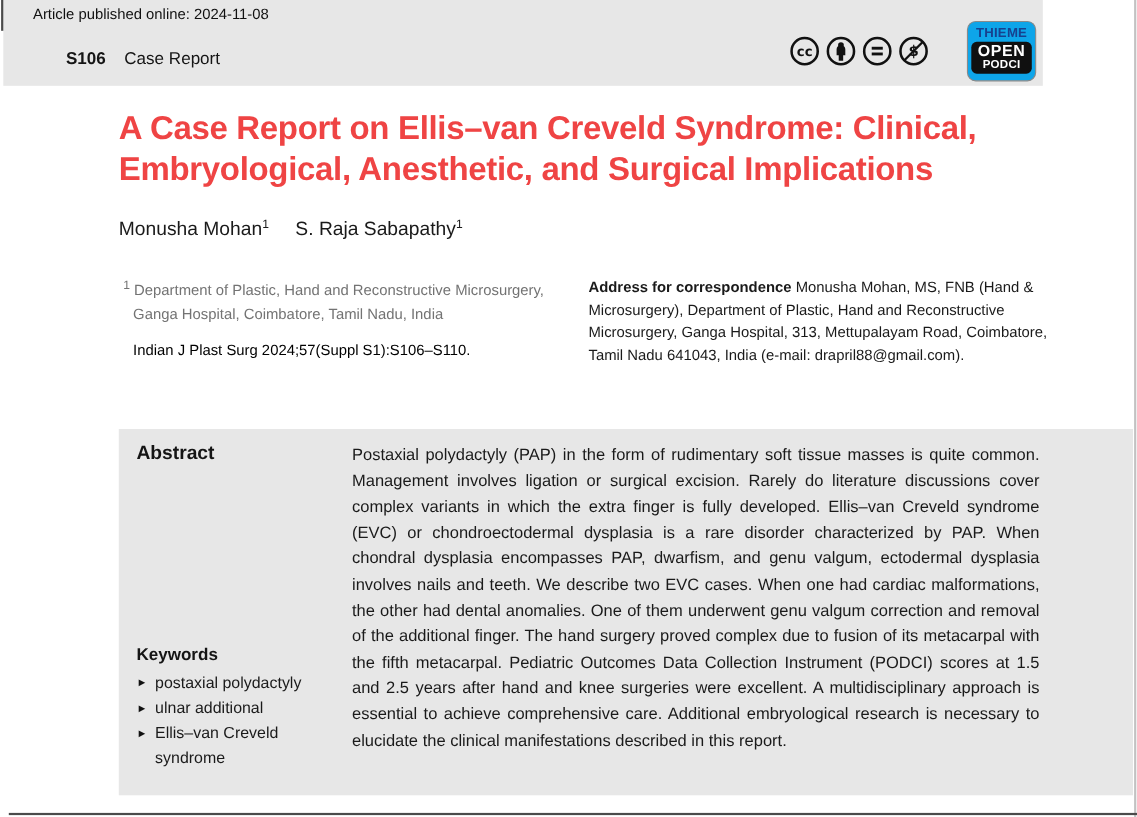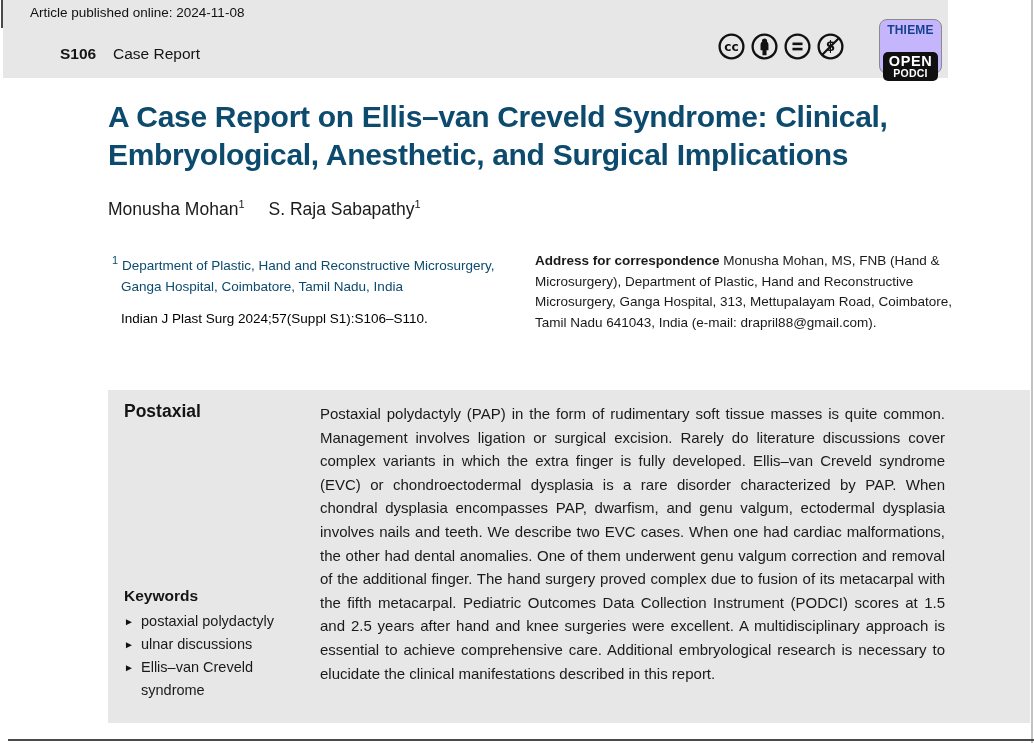--- a/index.html
+++ b/index.html
@@ -22,41 +22,41 @@
   .header-band { position: absolute; left: 3px; top: 0; width: 945px; height: 78px; background: #e7e7e7; }
   .published-line { position: absolute; left: 27px; top: 5px; font-size: 13.5px; color: #111; }
   .page-number { position: absolute; left: 57px; top: 45px; font-size: 15.5px; font-weight: bold; color: #151515; }
   .article-type { position: absolute; left: 110px; top: 45px; font-size: 15.5px; font-weight: normal; color: #151515; }
 
   .license-row { position: absolute; left: 714px; top: 32px; display: flex; gap: 4px; justify-content: space-between; }
   .license-row svg { display: block; }
 
   .thieme-logo {
     position: absolute; left: 876px; top: 19px; width: 63px; height: 55px;
-    background: #c4b5fd; border: 1.5px solid #8a8a8a; border-radius: 8px;
+    background: #0ea5e9; border: 1.5px solid #8a8a8a; border-radius: 8px;
     padding: 3px 3px 2px 3px; text-align: center;
   }
   .thieme-brand { color: #17418f; font-weight: bold; font-size: 12px; line-height: 14px; letter-spacing: 0.2px; }
-  .oa-box { background: #101010; border-radius: 5px; margin-top: 15px; padding: 3px 0 2px 0; }
+  .oa-box { background: #101010; border-radius: 5px; margin-top: 1px; padding: 3px 0 2px 0; }
   .oa-open { color: #fff; font-weight: bold; font-size: 14.5px; line-height: 13px; letter-spacing: 0.6px; }
   .oa-access { color: #fff; font-weight: bold; font-size: 10.5px; line-height: 11px; letter-spacing: 0.2px; }
 
   
   .title {
     position: absolute; left: 108px; top: 98px; width: 862px;
     font-size: 30px; font-weight: bold; line-height: 38px;
-    letter-spacing: -0.3px; color: #0c4a6e;
+    letter-spacing: -0.3px; color: #ef4444;
   }
   .authors { position: absolute; left: 108px; top: 198px; font-size: 17.5px; color: #1a1a1a; }
   .author { margin-right: 24px; margin-top: 44px; }
   .authors sup, .affiliation sup { font-size: 11px; }
 
   .affiliation {
     position: absolute; left: 112px; top: 250px; width: 420px;
-    font-size: 13.5px; line-height: 21px; color: #0c4a6e;
+    font-size: 13.5px; line-height: 21px; color: #737373;
     padding-left: 9px; text-indent: -9px;
   }
   .citation { position: absolute; left: 121px; top: 311px; font-size: 13.5px; color: #000000; }
 
   .correspondence {
     position: absolute; left: 535px; top: 251px; width: 424px;
     font-size: 13.5px; line-height: 20.5px; color: #1a1a1a;
   }
   .correspondence .label { font-weight: bold; }
 
@@ -129,33 +129,33 @@
     <span class="author"><span>Monusha Mohan</span><sup>1</sup></span><span class="author"><span>S. Raja Sabapathy</span><sup>1</sup></span>
   </div>
 
   <p class="affiliation"><sup>1</sup> <span>Department of Plastic, Hand and Reconstructive Microsurgery, Ganga Hospital, Coimbatore, Tamil Nadu, India</span></p>
 
   <p class="citation">Indian J Plast Surg 2024;57(Suppl S1):S106–S110.</p>
 
   <p class="correspondence"><span class="label">Address for correspondence</span> <span>Monusha Mohan, MS, FNB (Hand &amp; Microsurgery), Department of Plastic, Hand and Reconstructive Microsurgery, Ganga Hospital, 313, Mettupalayam Road, Coimbatore, Tamil Nadu 641043, India (e-mail: drapril88@gmail.com).</span></p>
 
   <div class="abstract-box">
-    <div class="abstract-heading">Postaxial</div>
+    <div class="abstract-heading">Abstract</div>
     <p class="abstract-text">Postaxial polydactyly (PAP) in the form of rudimentary soft tissue masses is quite common. Management involves ligation or surgical excision. Rarely do literature discussions cover complex variants in which the extra finger is fully developed. Ellis–van Creveld syndrome (EVC) or chondroectodermal dysplasia is a rare disorder characterized by PAP. When chondral dysplasia encompasses PAP, dwarfism, and genu valgum, ectodermal dysplasia involves nails and teeth. We describe two EVC cases. When one had cardiac malformations, the other had dental anomalies. One of them underwent genu valgum correction and removal of the additional finger. The hand surgery proved complex due to fusion of its metacarpal with the fifth metacarpal. Pediatric Outcomes Data Collection Instrument (PODCI) scores at 1.5 and 2.5 years after hand and knee surgeries were excellent. A multidisciplinary approach is essential to achieve comprehensive care. Additional embryological research is necessary to elucidate the clinical manifestations described in this report.</p>
 
     <div class="keywords">
       <div class="keywords-heading">Keywords</div>
       <ul class="keyword-list">
         <li class="keyword-item">
           <span class="keyword-bullet">►</span>
           <span class="keyword-text">postaxial polydactyly</span>
         </li>
         <li class="keyword-item">
           <span class="keyword-bullet">►</span>
-          <span class="keyword-text">ulnar discussions</span>
+          <span class="keyword-text">ulnar additional</span>
         </li>
         <li class="keyword-item">
           <span class="keyword-bullet">►</span>
           <span class="keyword-text">Ellis–van Creveld syndrome</span>
         </li>
       </ul>
     </div>
   </div>
 
   <div class="edge-right"></div>

